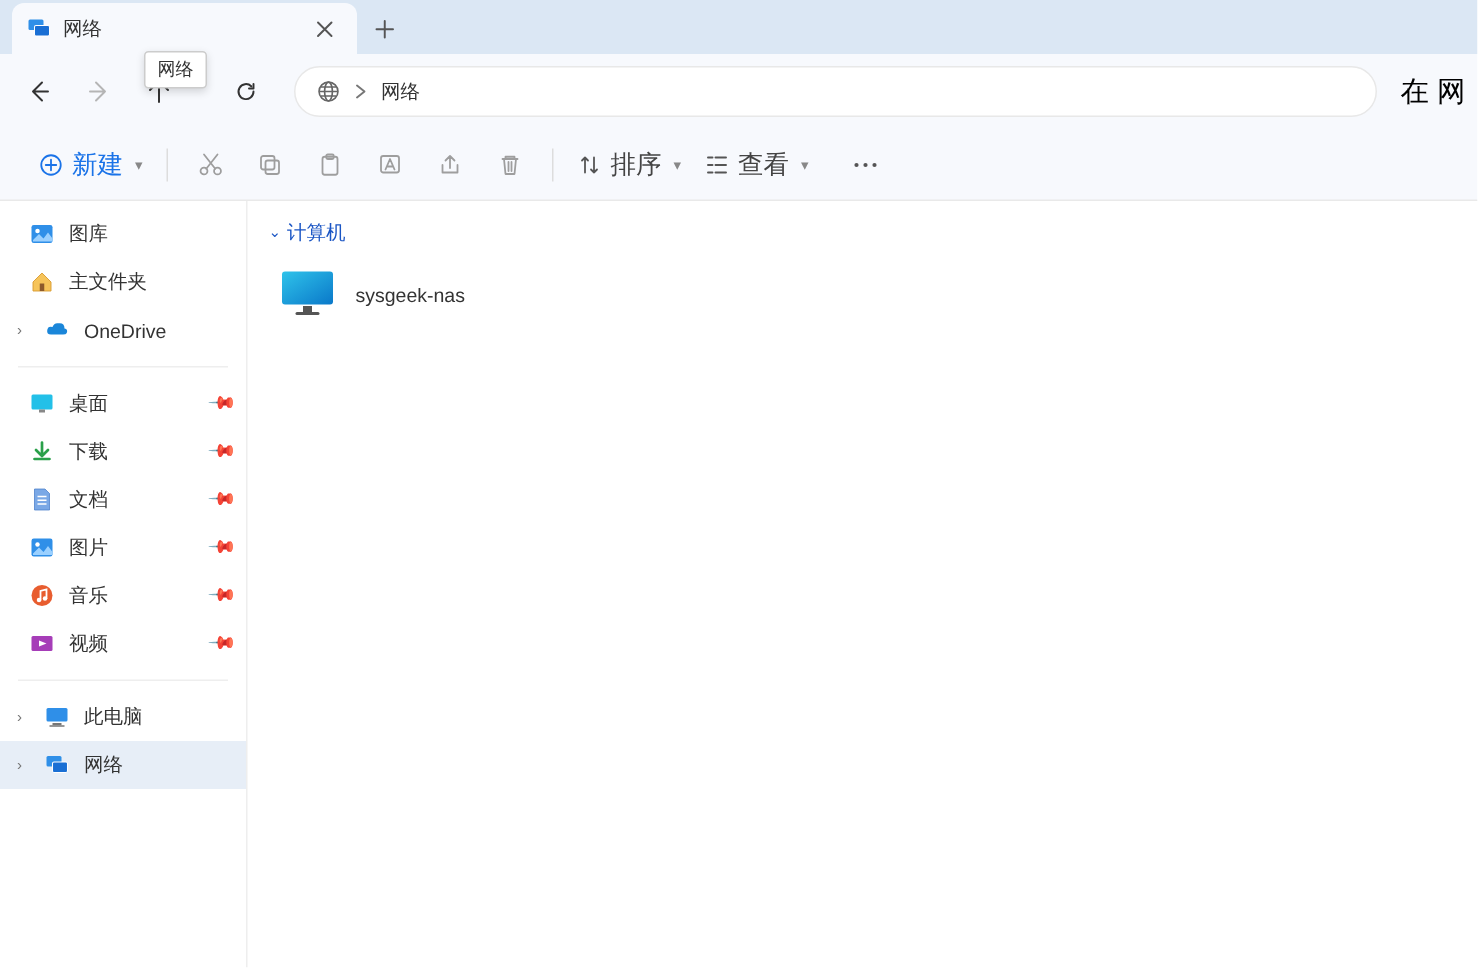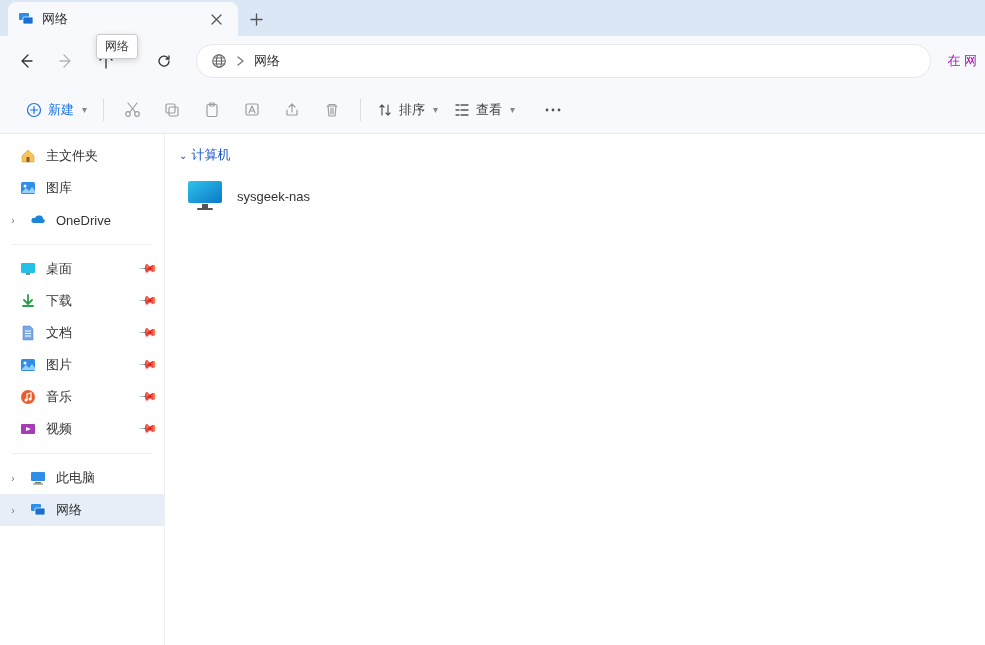--- a/index.html
+++ b/index.html
@@ -13,28 +13,28 @@
   .new-tab { width: 36px; height: 34px; display: flex; align-items: center; justify-content: center; color: #555; cursor: pointer; }
 
   .tooltip { position: absolute; top: 32px; left: 88px; background: #fff; border: 1px solid #ccc; border-radius: 3px; padding: 3px 8px; font-size: 12px; box-shadow: 0 2px 6px rgba(0,0,0,.15); z-index: 10; }
 
   
   .addr-row { height: 50px; background: #f7f9fd; display: flex; align-items: center; padding: 0 8px; gap: 4px; }
   .nav-btn { width: 36px; height: 36px; display: flex; align-items: center; justify-content: center; color: #555; border-radius: 4px; cursor: pointer; }
   .nav-btn.disabled { color: #b5b5b5; }
   .addr-box { flex: 1; height: 34px; background: #fff; border-radius: 17px; margin-left: 10px; display: flex; align-items: center; padding: 0 14px; gap: 10px; border: 1px solid #e8e8e8; }
   .addr-sep { color: #888; }
-  .search-hint { margin-left: 12px; color: #a21caf; font-size: 13px; white-space: nowrap; text-align: center; }
+  .search-hint { margin-left: 12px; color: #000000; font-size: 19px; white-space: nowrap; text-align: center; }
 
   
   .toolbar { height: 48px; background: #f7f9fd; border-bottom: 1px solid #e9e9e9; display: flex; align-items: center; padding: 0 20px; gap: 4px; }
   .tool-btn { height: 34px; min-width: 36px; padding: 0 6px; display: flex; align-items: center; justify-content: center; gap: 6px; color: #7c7c7c; border-radius: 4px; cursor: pointer; }
   .tool-btn.primary { color: #1a73e8; }
   .tool-sep { width: 1px; height: 22px; background: #ddd; margin: 0 6px; }
-  .tool-label { color: #444; font-size: 13px; }
+  .tool-label { color: #444; font-size: 17px; }
   .chev-sm { color: #888; font-size: 10px; margin-left: 2px; }
 
   
   .body { display: flex; height: calc(645px - 36px - 50px - 48px); }
   .sidebar { width: 165px; border-right: 1px solid #eee; padding: 6px 0; overflow-y: auto; }
   .side-item { height: 32px; display: flex; align-items: center; padding: 0 8px 0 20px; gap: 10px; cursor: pointer; position: relative; }
   .side-item.with-expand { padding-left: 6px; }
   .side-item.with-expand .expand { width: 14px; display: inline-flex; justify-content: center; color: #777; font-size: 10px; }
   .side-item .pin { margin-left: auto; color: #b0b0b0; transform: rotate(45deg); font-size: 12px; }
   .side-item.selected { background: #e7eef7; }
@@ -186,35 +186,35 @@
       </svg>
   </div>
 </div>
 
 <div class="body">
 
   <div class="sidebar">
     <div class="side-item">
       <span class="side-icon">
           <svg viewBox="0 0 16 16">
-            <path d="M2 8 L8 2 L14 8 V14 H2 Z" fill="#f6c45a" stroke="#d89a2f" stroke-width=".6"></path>
-            <rect x="6.5" y="9" width="3" height="5" fill="#8d5a2b"></rect>
-          </svg>
-        </span>
-      <span>主文件夹</span>
-    </div>
-    <div class="side-item">
-      <span class="side-icon">
-          <svg viewBox="0 0 16 16">
             <rect x="1" y="2" width="14" height="12" rx="1.5" fill="#2f8fe8"></rect>
             <circle cx="5" cy="6" r="1.5" fill="#fff"></circle>
             <path d="M2 12 L6 8 L9 11 L12 7 L15 11 V13 H2 Z" fill="#9ad0ff"></path>
           </svg>
         </span>
       <span>图库</span>
+    </div>
+    <div class="side-item">
+      <span class="side-icon">
+          <svg viewBox="0 0 16 16">
+            <path d="M2 8 L8 2 L14 8 V14 H2 Z" fill="#f6c45a" stroke="#d89a2f" stroke-width=".6"></path>
+            <rect x="6.5" y="9" width="3" height="5" fill="#8d5a2b"></rect>
+          </svg>
+        </span>
+      <span>主文件夹</span>
     </div>
     <div class="side-item with-expand">
       <span class="expand">›</span>
       <span class="side-icon">
           <svg viewBox="0 0 16 16">
             <path d="M4 11 Q1 11 1.5 8 Q2 5 5 6 Q6 3 9 3.5 Q13 3 13 7 Q15.5 7.5 14.5 10 Q14 11 12 11 Z" fill="#1a86d9"></path>
           </svg>
         </span>
       <span>OneDrive</span>
     </div>

